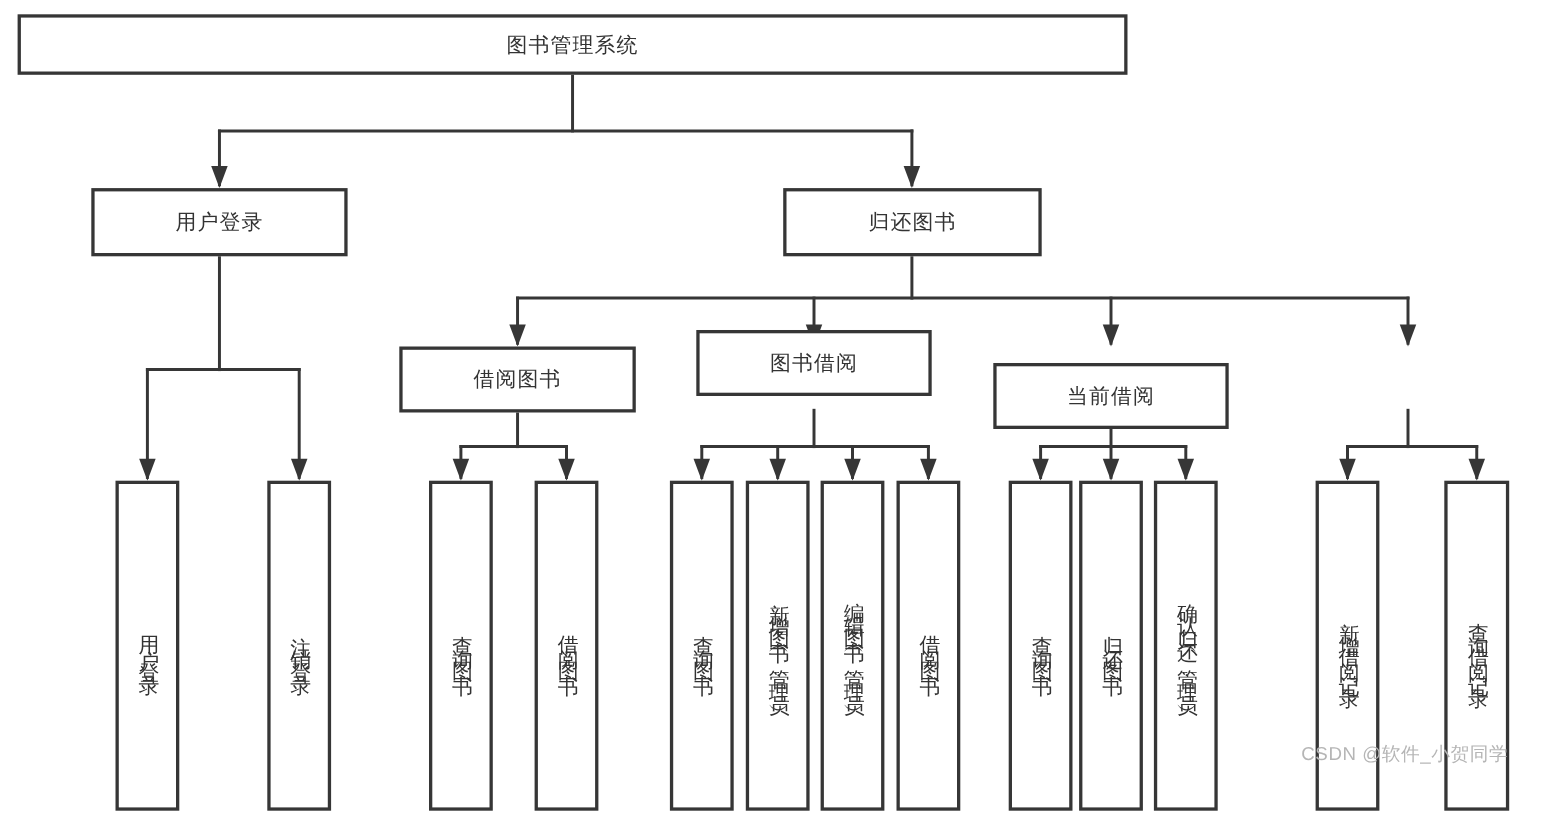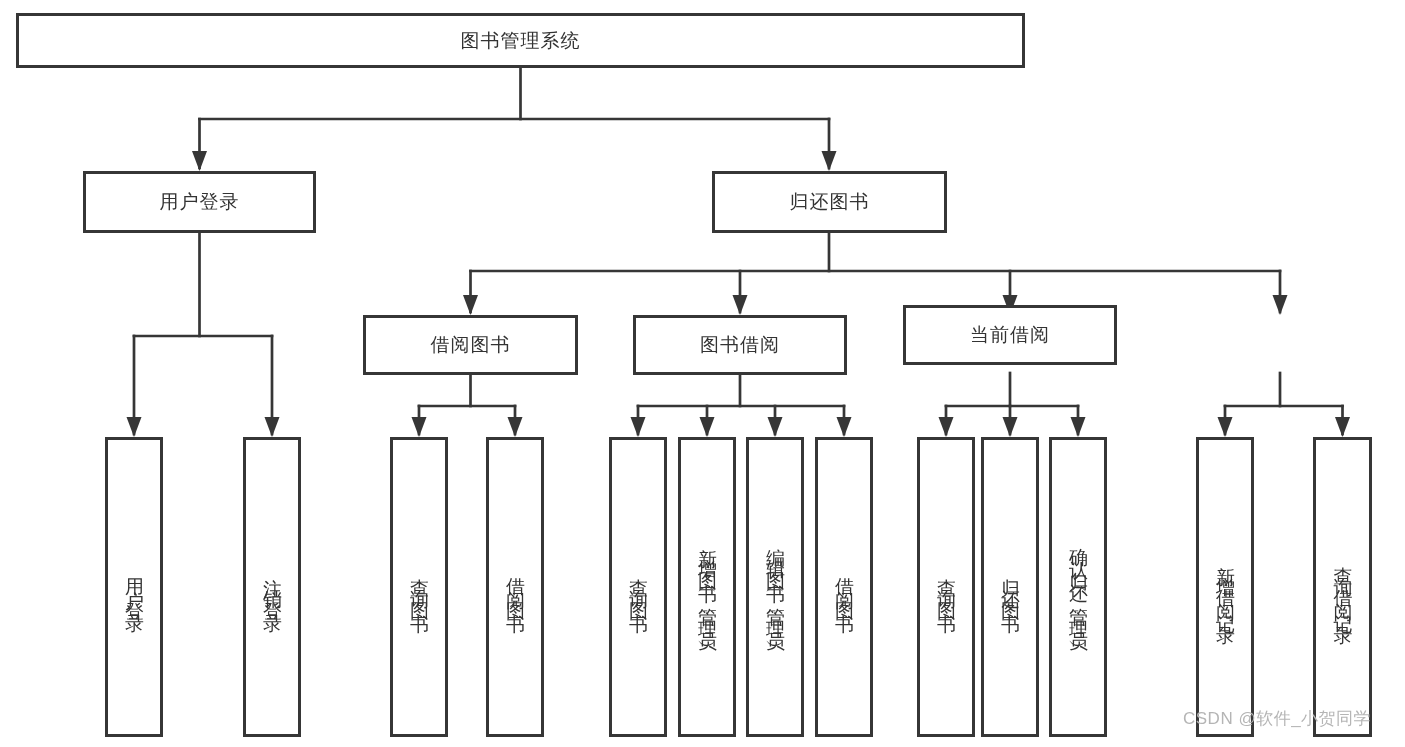--- a/index.html
+++ b/index.html
@@ -11,21 +11,21 @@
     border:3px solid var(--line,#363636);background:#fff;
     display:flex;align-items:center;justify-content:center;
     color:var(--text,#333);font-size:19px;z-index:2;
   }
   .node.h span{letter-spacing:1px;white-space:nowrap;}
   .node.v span{
     writing-mode:vertical-rl;text-orientation:mixed;
     letter-spacing:12px;line-height:1.1;
   }
   .watermark{
-    position:absolute;left:1183px;top:707px;z-index:5;
+    position:absolute;left:1183px;top:674px;z-index:5;
     font-size:17px;letter-spacing:0.5px;white-space:nowrap;
     color:var(--wm,#b5b5b5);
   }
 </style>
 </head>
 <body>
 
 <div class="stage">
 
   <svg class="wires" id="wires" viewBox="0 0 1405 747">
@@ -90,24 +90,24 @@
   <div class="node h" style="left:83px;top:171px;width:233px;height:62px">
     <span>用户登录</span>
   </div>
   <div class="node h" style="left:712px;top:171px;width:235px;height:62px">
     <span>归还图书</span>
   </div>
 
   <div class="node h" style="left:363px;top:315px;width:215px;height:60px">
     <span>借阅图书</span>
   </div>
-  <div class="node h" style="left:633px;top:315px;width:214px;height:60px">
+  <div class="node h" style="left:633px;top:300px;width:214px;height:60px">
     <span>图书借阅</span>
   </div>
-  <div class="node h" style="left:903px;top:305px;width:214px;height:60px">
+  <div class="node h" style="left:903px;top:330px;width:214px;height:60px">
     <span>当前借阅</span>
   </div>
 
   <div class="node v" style="left:105px;top:437px;width:58px;height:300px">
     <span>用户登录</span>
   </div>
   <div class="node v" style="left:243px;top:437px;width:58px;height:300px">
     <span>注销登录</span>
   </div>
 

